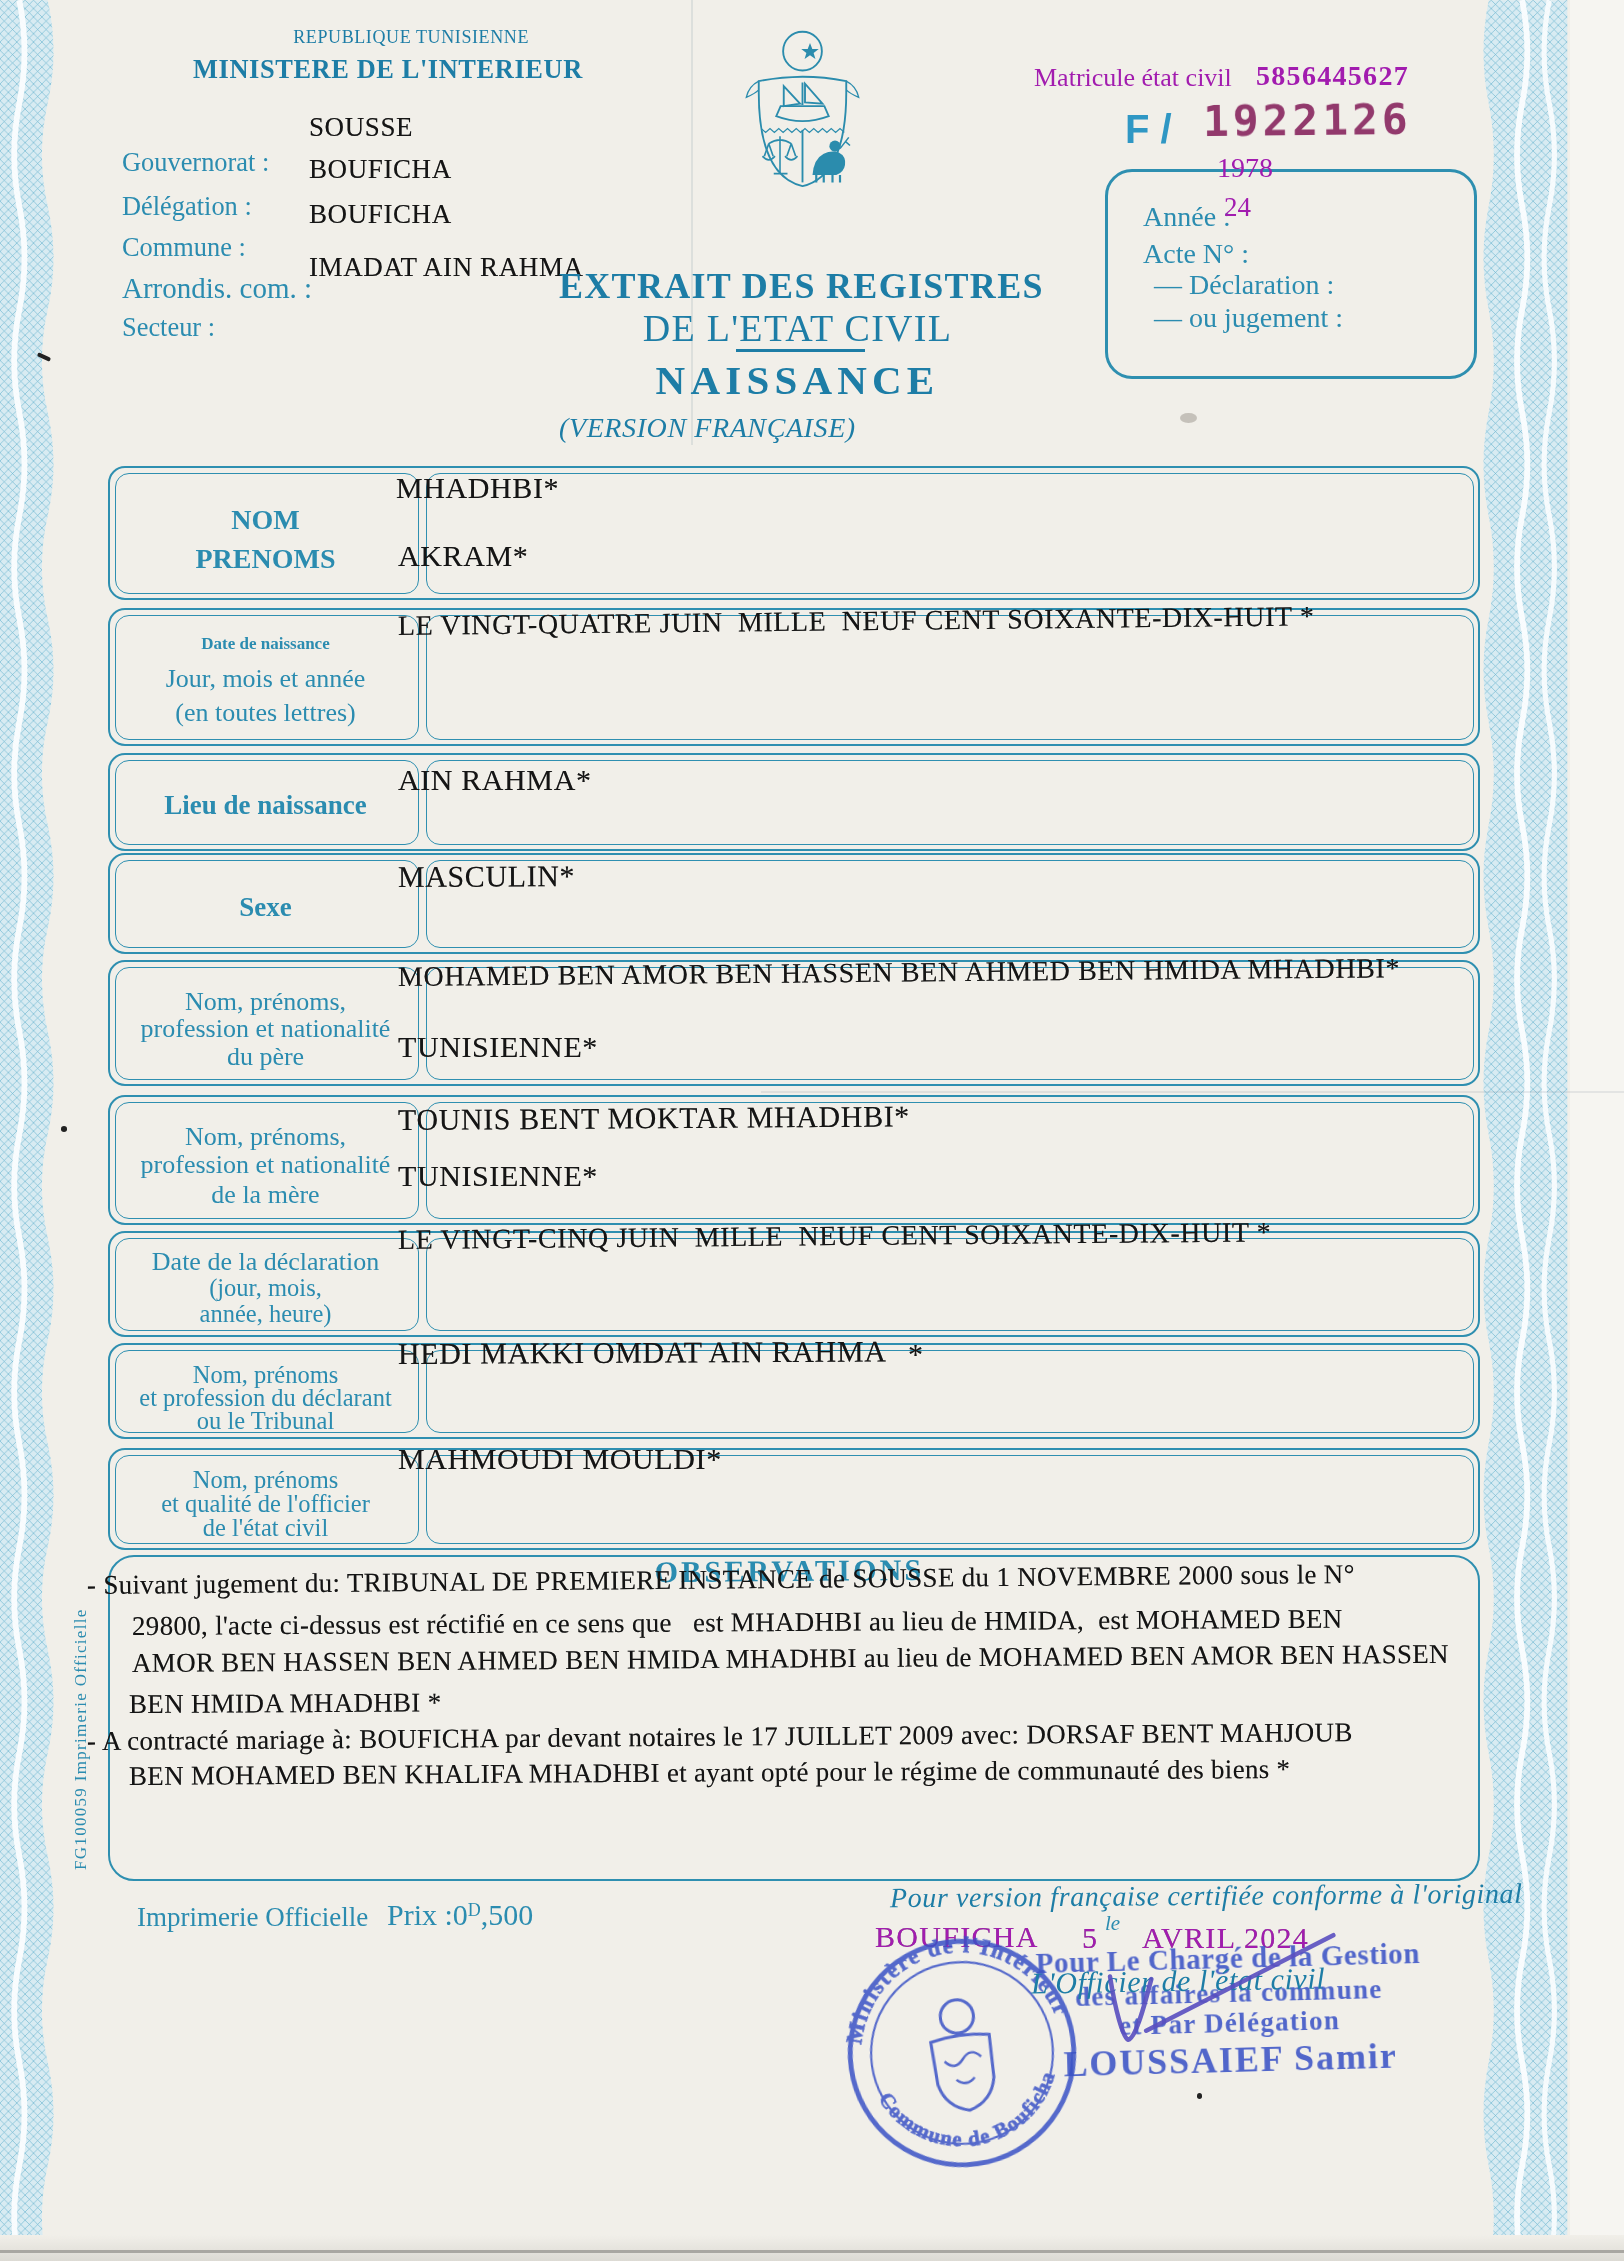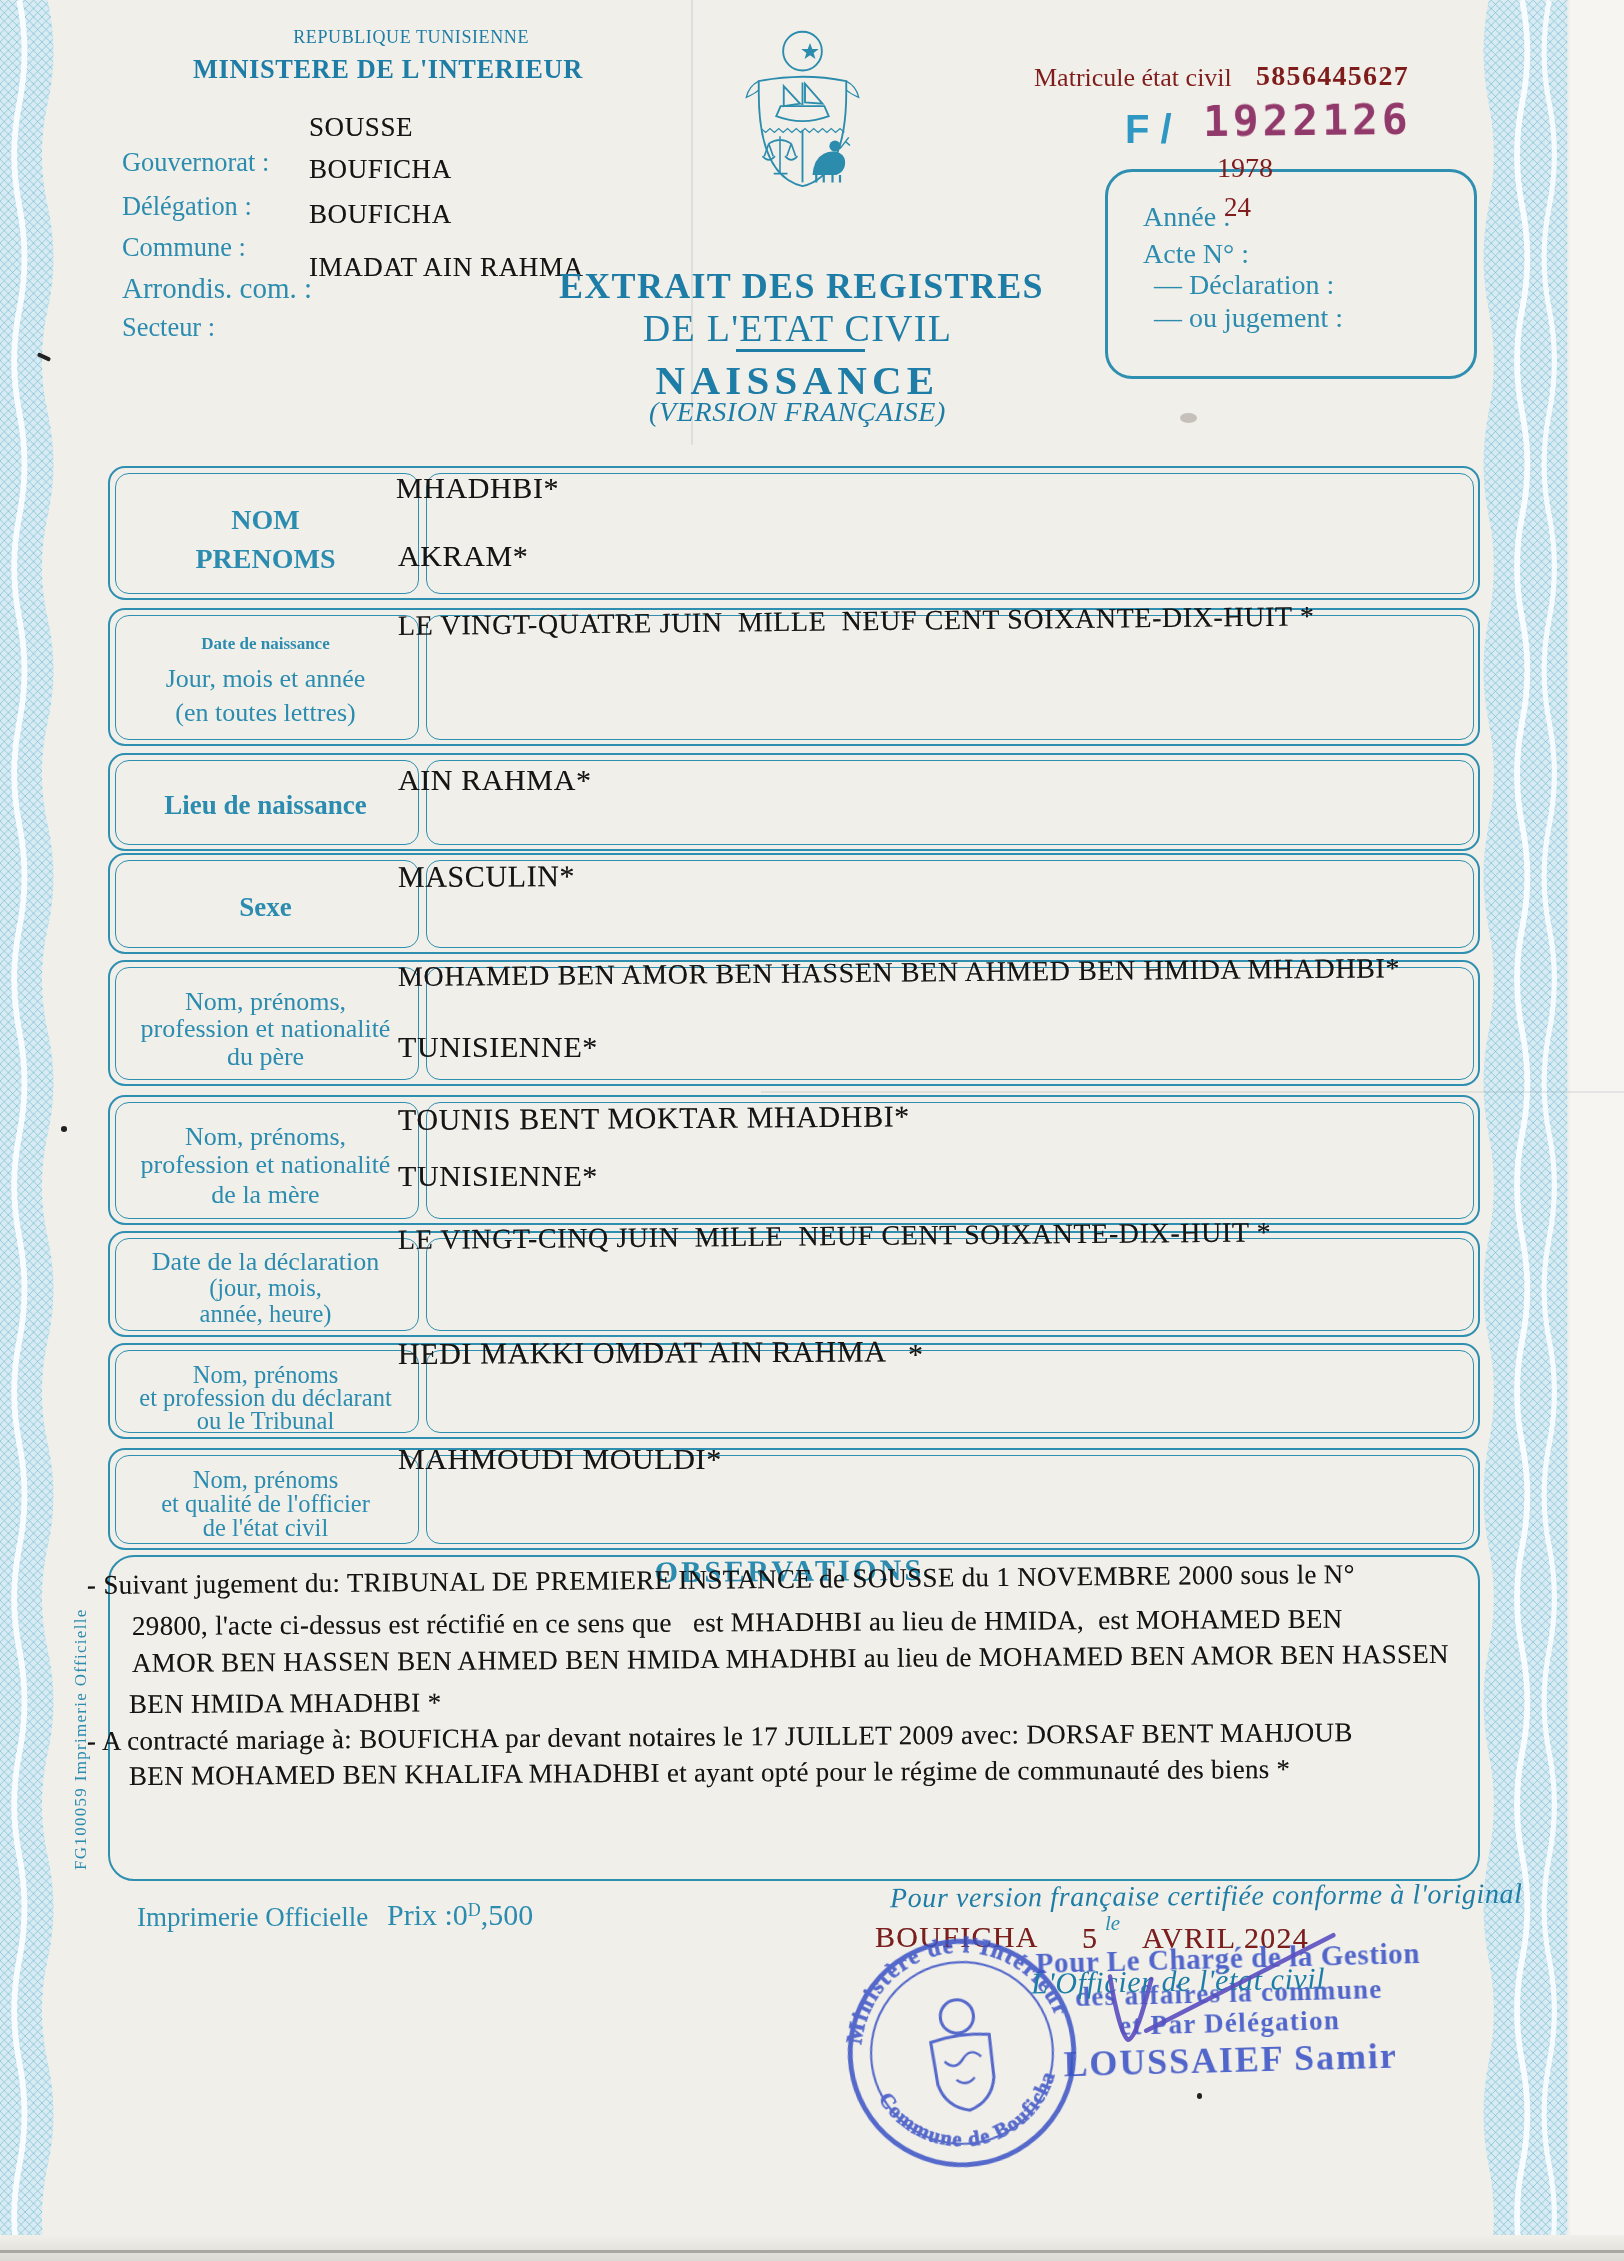--- a/index.html
+++ b/index.html
@@ -2,21 +2,21 @@
 <html style="font-size:10.3px"><head>
 <meta charset="utf-8">
 <style>
   html,body{margin:0;padding:0;background:#888;}
   #page{position:relative;width:1624px;height:2261px;background:#f1efe9;overflow:hidden;
         font-family:"Liberation Serif",serif;color:#1c1c1c;}
   .abs{position:absolute;line-height:1.08;white-space:nowrap;}
   .pre{white-space:pre;}
   .teal{color:#2b8cb0;}
   .tealdk{color:#1d7da6;}
-  .blk{color:#7f1d1d;}
+  .blk{color:#a21caf;}
   .b{font-weight:bold;}
   .i{font-style:italic;}
   
   .row{position:absolute;left:108px;width:1368px;border:2.3px solid #2e8fb0;border-radius:17px;}
   .lbox{position:absolute;left:4.5px;top:4.5px;bottom:4.5px;width:302px;border:1.9px solid #2e8fb0;border-radius:14px;}
   .vbox{position:absolute;left:316px;top:4.5px;bottom:4.5px;right:4.5px;border:1.9px solid #2e8fb0;border-radius:14px;}
   .rlab{position:absolute;left:4.5px;width:302px;text-align:center;color:#2b8cb0;}
   .val{position:absolute;font-size:30px;color:#151515;letter-spacing:0.6px;text-shadow:0 0 0.6px rgba(10,10,10,.45);}
   .obox{position:absolute;left:108px;top:1555px;width:1368px;height:322px;border:2.6px solid #2e8fb0;border-radius:26px;}
   .nbox{position:absolute;left:129px;top:1969px;width:717px;height:81px;border:2.6px solid #2e8fb0;border-radius:14px;}
@@ -103,21 +103,21 @@
     <div class="abs blk" style="left:116px;top:20.6px;font-size:27px">24</div>
     <div class="abs teal" style="left:35px;top:67px;font-size:28px">Acte N° :</div>
     <div class="abs teal" style="left:46px;top:98px;font-size:28px">— Déclaration :</div>
     <div class="abs teal" style="left:46px;top:131px;font-size:28px">— ou jugement :</div>
   </div>
 
   <div class="abs tealdk b" style="left:559px;top:267px;width:477px;text-align:center;font-size:36px;letter-spacing:1.3px;z-index:2">EXTRAIT DES REGISTRES</div>
   <div class="abs tealdk" style="left:559px;top:308px;width:477px;text-align:center;font-size:38px;letter-spacing:1.3px;z-index:2">DE L'ETAT CIVIL</div>
   <div class="abs" style="left:736px;top:349px;width:129px;height:2.6px;background:#1d7da6;z-index:2"></div>
   <div class="abs tealdk b" style="left:559px;top:358px;width:477px;text-align:center;font-size:41px;letter-spacing:5.2px;z-index:2">NAISSANCE</div>
-  <div class="abs tealdk i" style="left:559px;top:397px;width:477px;text-align:center;font-size:28px;letter-spacing:0.6px;z-index:2">(VERSION FRANÇAISE)</div>
+  <div class="abs tealdk i" style="left:559px;top:413px;width:477px;text-align:left;font-size:28px;letter-spacing:0.6px;z-index:2">(VERSION FRANÇAISE)</div>
 
   <div class="row" style="top:466px;height:130px;z-index:1">
     <div class="lbox"></div>
     <div class="vbox"></div>
     <div class="rlab b" style="top:36px;font-size:28px">NOM</div>
     <div class="rlab b" style="top:75px;font-size:28px">PRENOMS</div>
   </div>
   <div class="val abs" style="left:396px;top:472px;z-index:2">MHADHBI*</div>
   <div class="val abs" style="left:398px;top:540px;z-index:2">AKRAM*</div>
 

